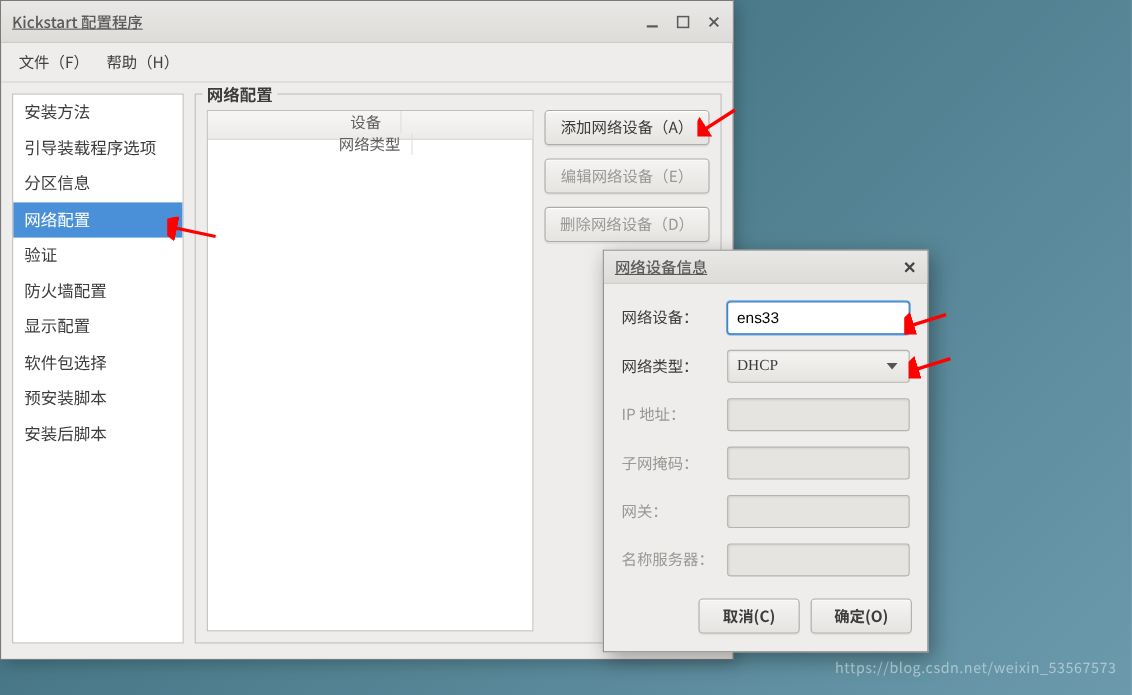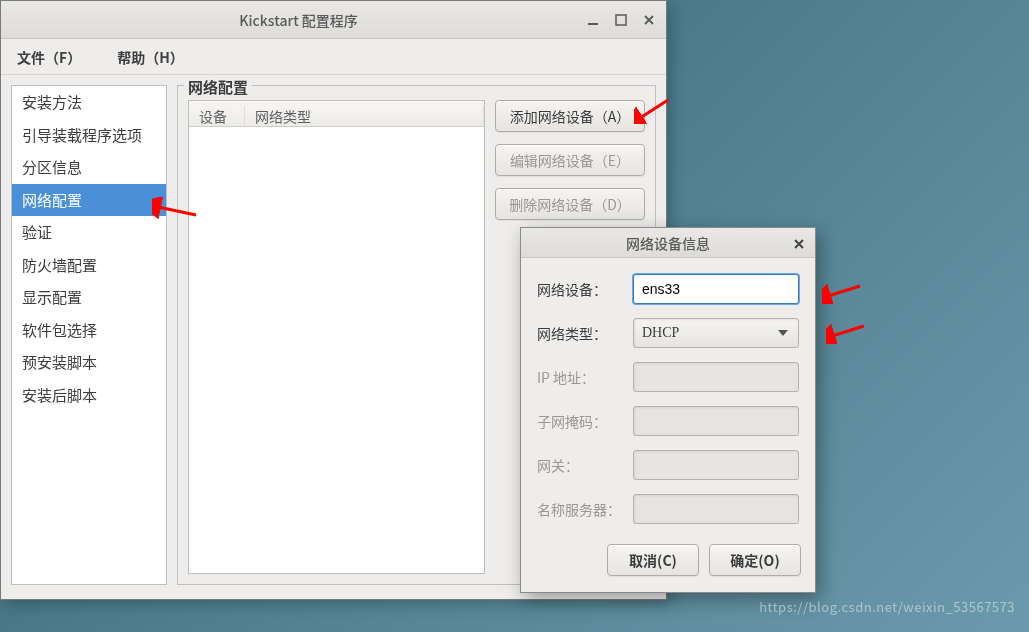--- a/index.html
+++ b/index.html
@@ -31,32 +31,31 @@
     height: 38px;
     background: linear-gradient(#e9e8e6,#dedcd9);
     border-bottom: 1px solid #c9c7c3;
     display: flex;
     align-items: center;
     padding: 0 10px;
     position: relative;
   }
   .titlebar .title {
     flex: 1;
-    text-align: center;
     color: #5a5a5a;
     font-weight: 500;
+    text-decoration: underline;
   }
   .titlebar .controls { display: flex; gap: 14px; }
   .ctl { width: 14px; height: 14px; color: #5a5a5a; display:flex;align-items:center;justify-content:center; cursor:pointer; }
   .menubar {
     height: 36px;
-    display: flex; align-items: center; gap: 36px;
+    display: flex; align-items: center; gap: 16px;
     padding: 0 16px;
     border-bottom: 1px solid #d6d4d0;
-    font-weight: bold;
   }
   .menubar span { color:#404040; cursor:pointer; }
   .content {
     flex: 1;
     display: flex;
     padding: 10px 10px 14px 10px;
     gap: 10px;
   }
   .sidebar {
     width: 156px;
@@ -98,41 +97,42 @@
   }
   .table-wrap {
     flex: 1;
     background:#fff;
     border:1px solid #bfbfbf;
   }
   .table-header {
     display:flex;
     background: linear-gradient(#f7f6f4,#ecebe9);
     border-bottom:1px solid #d0cec9;
-    height:26px; align-items:flex-end;
+    height:26px; align-items:center;
     color:#606060;
+    flex-direction:column;
   }
   .table-header .col { padding:0 10px; border-right:1px solid #e0dedb; }
   .btn-col { display:flex;flex-direction:column;gap:12px; width:150px;}
   .gbutton {
     height:32px;
     background: linear-gradient(#f5f4f2,#e6e4e1);
     border:1px solid #aeaca7;
     border-radius:4px;
     font-size:14px;
     color:#3c3c3c;
     cursor:pointer;
     display:flex;align-items:center;justify-content:center;
     box-shadow: inset 0 1px 0 #fff, 0 1px 1px rgba(0,0,0,.06);
   }
   .gbutton.disabled { color:#9a9894; }
   
   .dialog {
     position:absolute;
-    left:520px; top:227px;
+    left:548px; top:227px;
     width:296px;
     background:#eeedeb;
     border:1px solid #8a8a8a;
     box-shadow: 4px 6px 18px rgba(0,0,0,.35);
   }
   .dialog .titlebar { height:30px; }
   .dialog .title { font-size:14px; }
   .dialog .close { position:absolute; right:10px; top:6px; cursor:pointer; font-weight:bold; color:#555;}
   .form { padding: 16px 16px 10px 16px; display:grid; grid-template-columns: 90px 1fr; row-gap:14px; column-gap:6px; align-items:center;}
   .flabel { color:#3c3c3c; text-align:left; }

